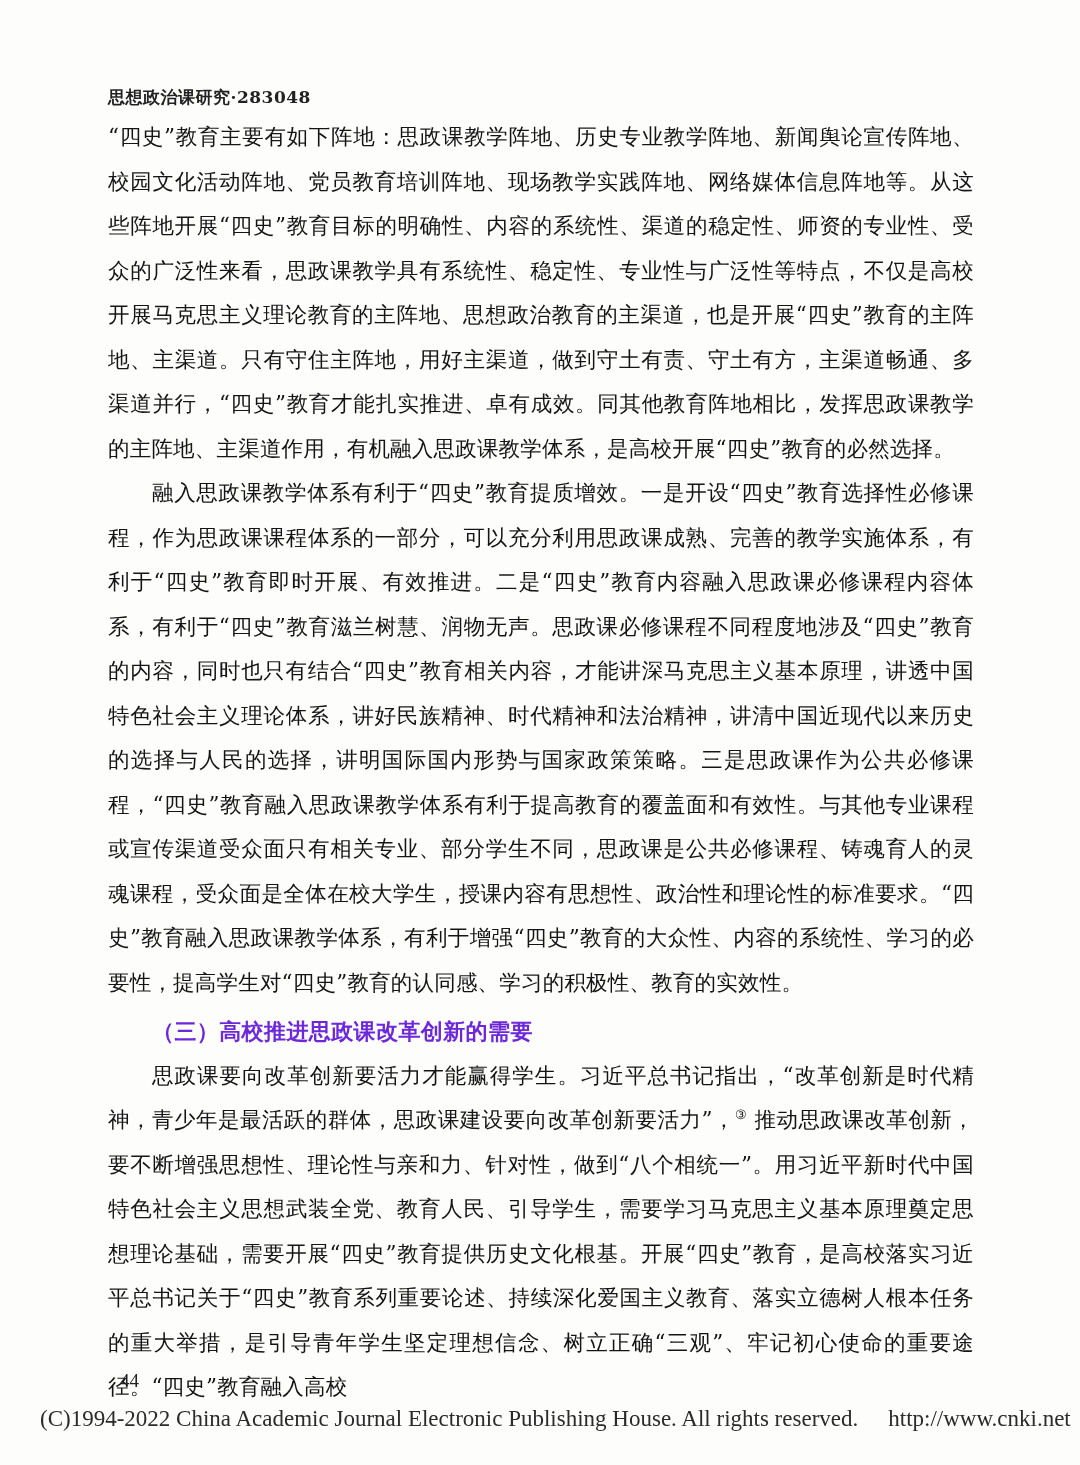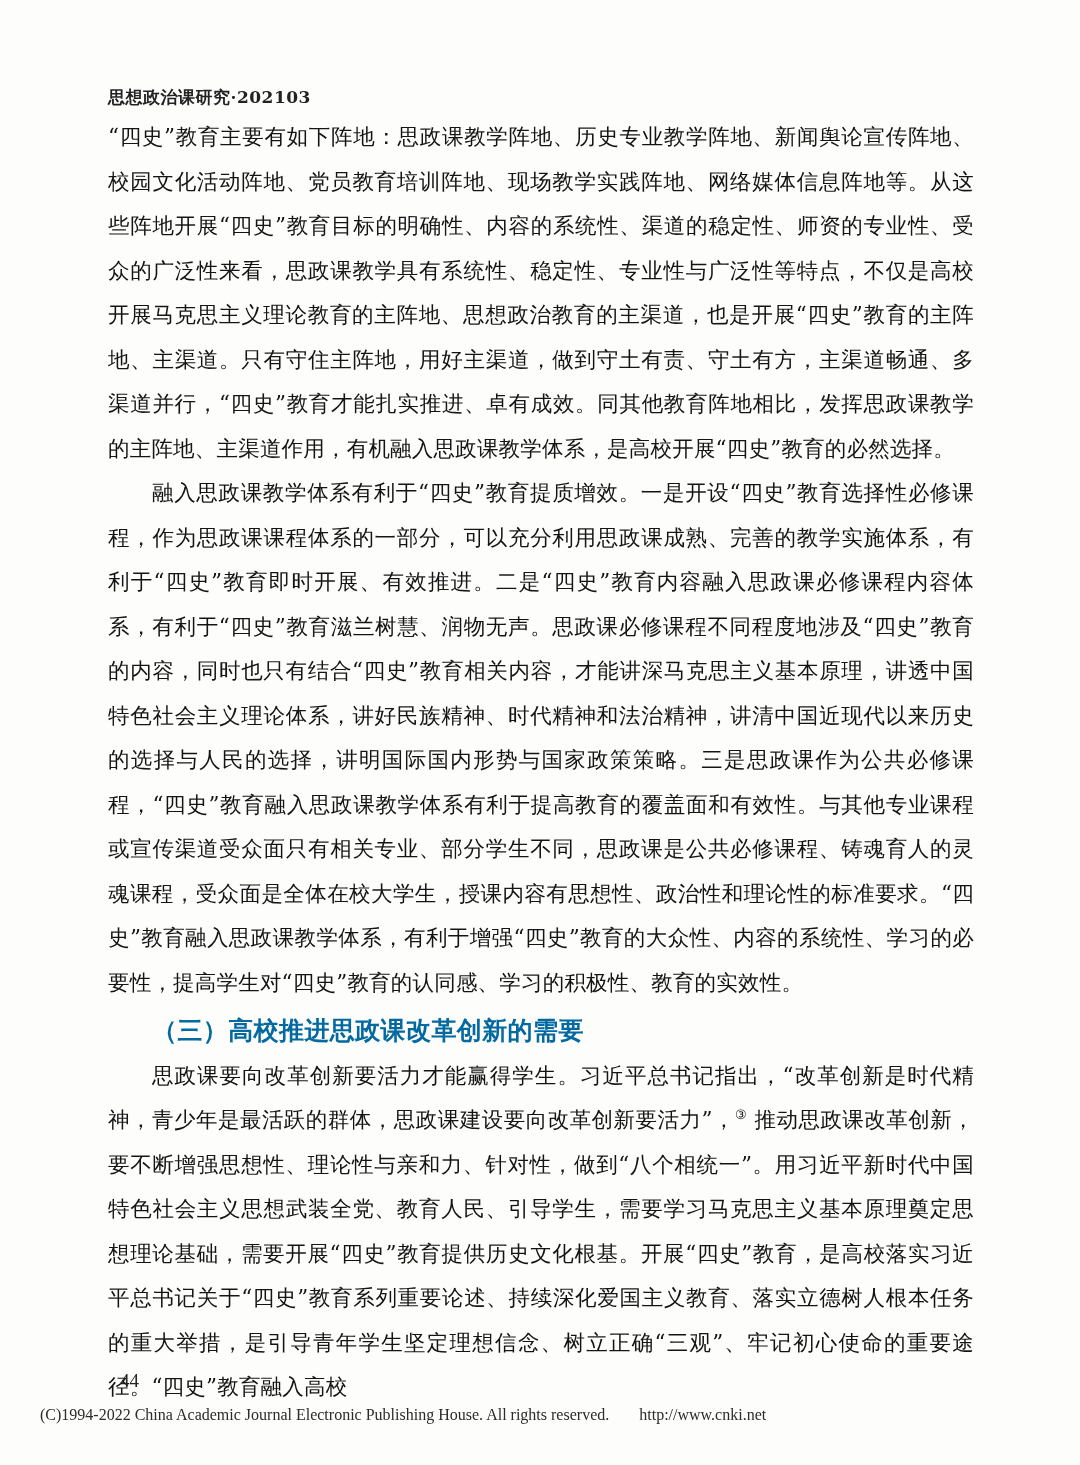--- a/index.html
+++ b/index.html
@@ -43,62 +43,62 @@
     text-align: justify;
     text-justify: inter-ideograph;
     color: #141414;
     font-family: "DejaVu Serif", "Liberation Serif", serif;
     letter-spacing: 0.2px;
   }
   p.indent {
     text-indent: 44px;
   }
   .section-head {
-    font-size: 25px;
+    font-size: 22px;
     line-height: 44.5px;
-    color: #0369a1;
+    color: #6d28d9;
     text-indent: 44px;
     margin: 4px 0 0 0;
     font-family: "DejaVu Serif", "Liberation Serif", serif;
     font-weight: 600;
     letter-spacing: 0.4px;
   }
   .page-number {
     position: absolute;
     left: 120px;
     top: 1370px;
     font-size: 19px;
     color: #222;
     font-family: "Liberation Serif", serif;
   }
   .footer {
     position: absolute;
     left: 40px;
     top: 1406px;
     width: 1000px;
-    font-size: 16px;
+    font-size: 23px;
     color: #2b2b2b;
     font-family: "Liberation Serif", "DejaVu Serif", serif;
     white-space: nowrap;
   }
   .footer .url {
     margin-left: 30px;
   }
   sup.note {
     font-size: 13px;
     vertical-align: super;
     line-height: 0;
   }
 </style>
 </head>
 <body>
 
 <div class="page">
 
-  <div class="header">思想政治课研究·202103</div>
+  <div class="header">思想政治课研究·283048</div>
 
   <div class="content">
 
     <p class="para">“四史”教育主要有如下阵地：思政课教学阵地、历史专业教学阵地、新闻舆论宣传阵地、校园文化活动阵地、党员教育培训阵地、现场教学实践阵地、网络媒体信息阵地等。从这些阵地开展“四史”教育目标的明确性、内容的系统性、渠道的稳定性、师资的专业性、受众的广泛性来看，思政课教学具有系统性、稳定性、专业性与广泛性等特点，不仅是高校开展马克思主义理论教育的主阵地、思想政治教育的主渠道，也是开展“四史”教育的主阵地、主渠道。只有守住主阵地，用好主渠道，做到守土有责、守土有方，主渠道畅通、多渠道并行，“四史”教育才能扎实推进、卓有成效。同其他教育阵地相比，发挥思政课教学的主阵地、主渠道作用，有机融入思政课教学体系，是高校开展“四史”教育的必然选择。</p>
 
     <p class="para indent">融入思政课教学体系有利于“四史”教育提质增效。一是开设“四史”教育选择性必修课程，作为思政课课程体系的一部分，可以充分利用思政课成熟、完善的教学实施体系，有利于“四史”教育即时开展、有效推进。二是“四史”教育内容融入思政课必修课程内容体系，有利于“四史”教育滋兰树慧、润物无声。思政课必修课程不同程度地涉及“四史”教育的内容，同时也只有结合“四史”教育相关内容，才能讲深马克思主义基本原理，讲透中国特色社会主义理论体系，讲好民族精神、时代精神和法治精神，讲清中国近现代以来历史的选择与人民的选择，讲明国际国内形势与国家政策策略。三是思政课作为公共必修课程，“四史”教育融入思政课教学体系有利于提高教育的覆盖面和有效性。与其他专业课程或宣传渠道受众面只有相关专业、部分学生不同，思政课是公共必修课程、铸魂育人的灵魂课程，受众面是全体在校大学生，授课内容有思想性、政治性和理论性的标准要求。“四史”教育融入思政课教学体系，有利于增强“四史”教育的大众性、内容的系统性、学习的必要性，提高学生对“四史”教育的认同感、学习的积极性、教育的实效性。</p>
 
     <p class="section-head">（三）高校推进思政课改革创新的需要</p>
 
     <p class="para indent"><span>思政课要向改革创新要活力才能赢得学生。习近平总书记指出，“改革创新是时代精神，青少年是最活跃的群体，思政课建设要向改革创新要活力”，</span><sup class="note">③</sup><span> 推动思政课改革创新，要不断增强思想性、理论性与亲和力、针对性，做到“八个相统一”。用习近平新时代中国特色社会主义思想武装全党、教育人民、引导学生，需要学习马克思主义基本原理奠定思想理论基础，需要开展“四史”教育提供历史文化根基。开展“四史”教育，是高校落实习近平总书记关于“四史”教育系列重要论述、持续深化爱国主义教育、落实立德树人根本任务的重大举措，是引导青年学生坚定理想信念、树立正确“三观”、牢记初心使命的重要途径。“四史”教育融入高校</span></p>

